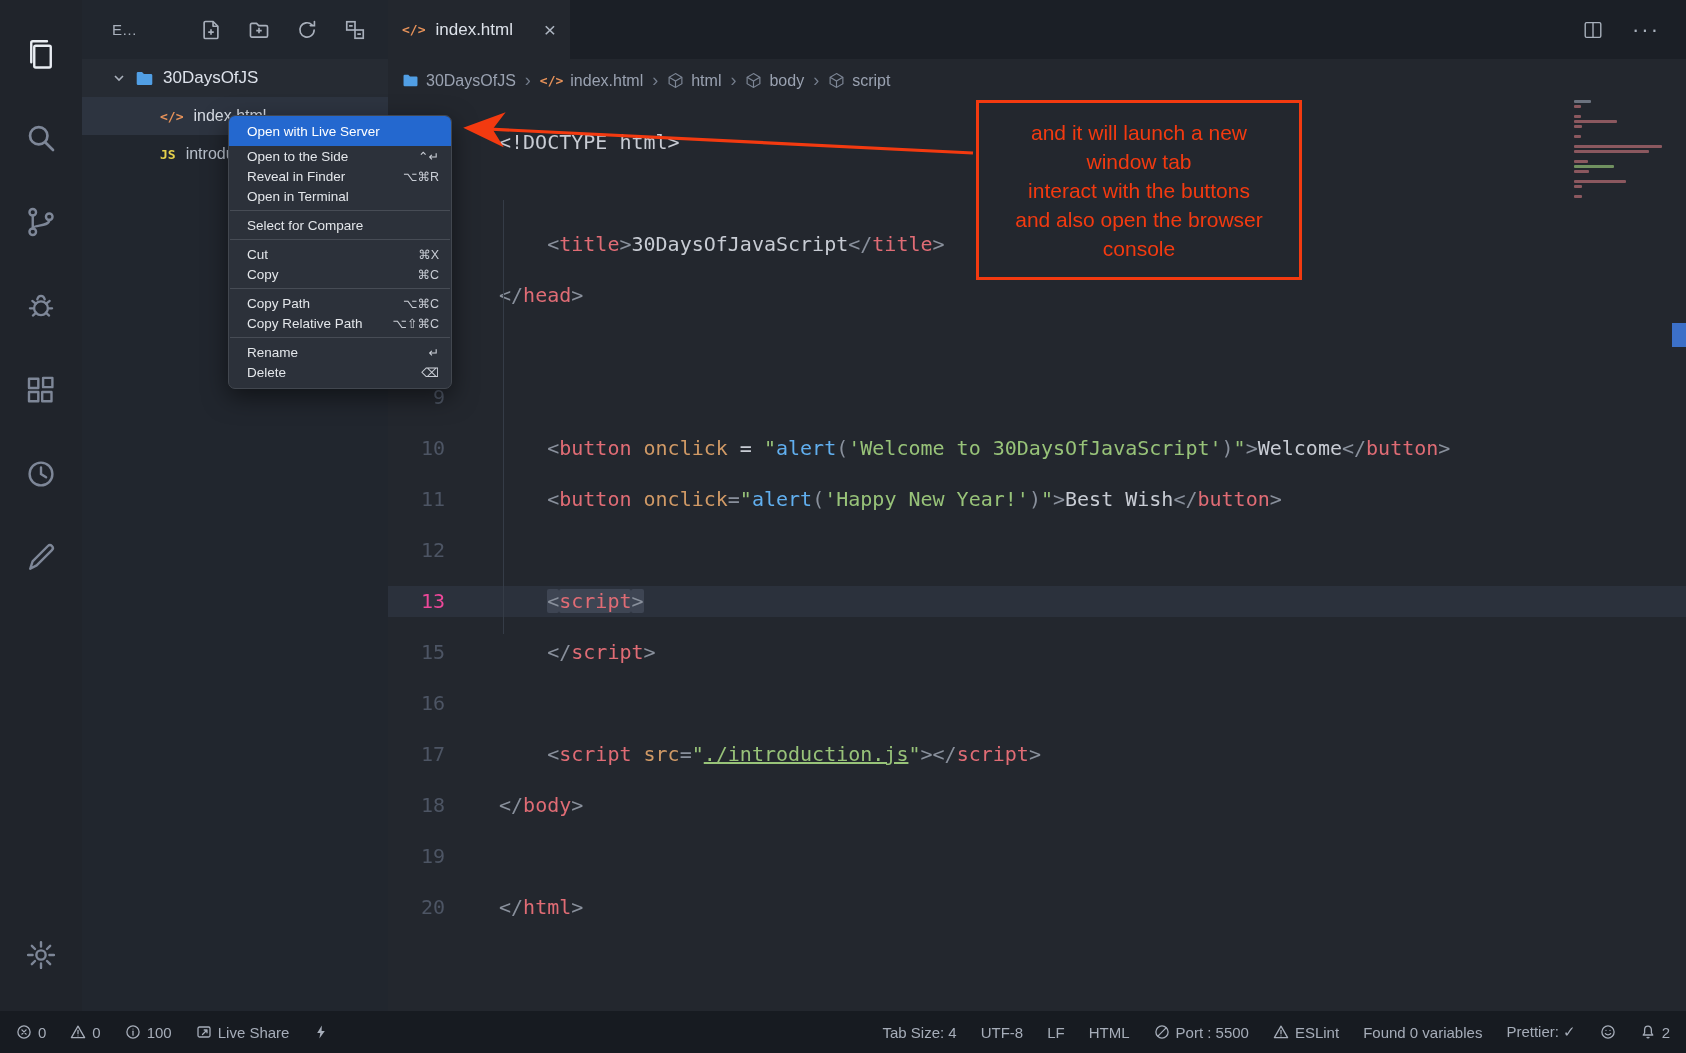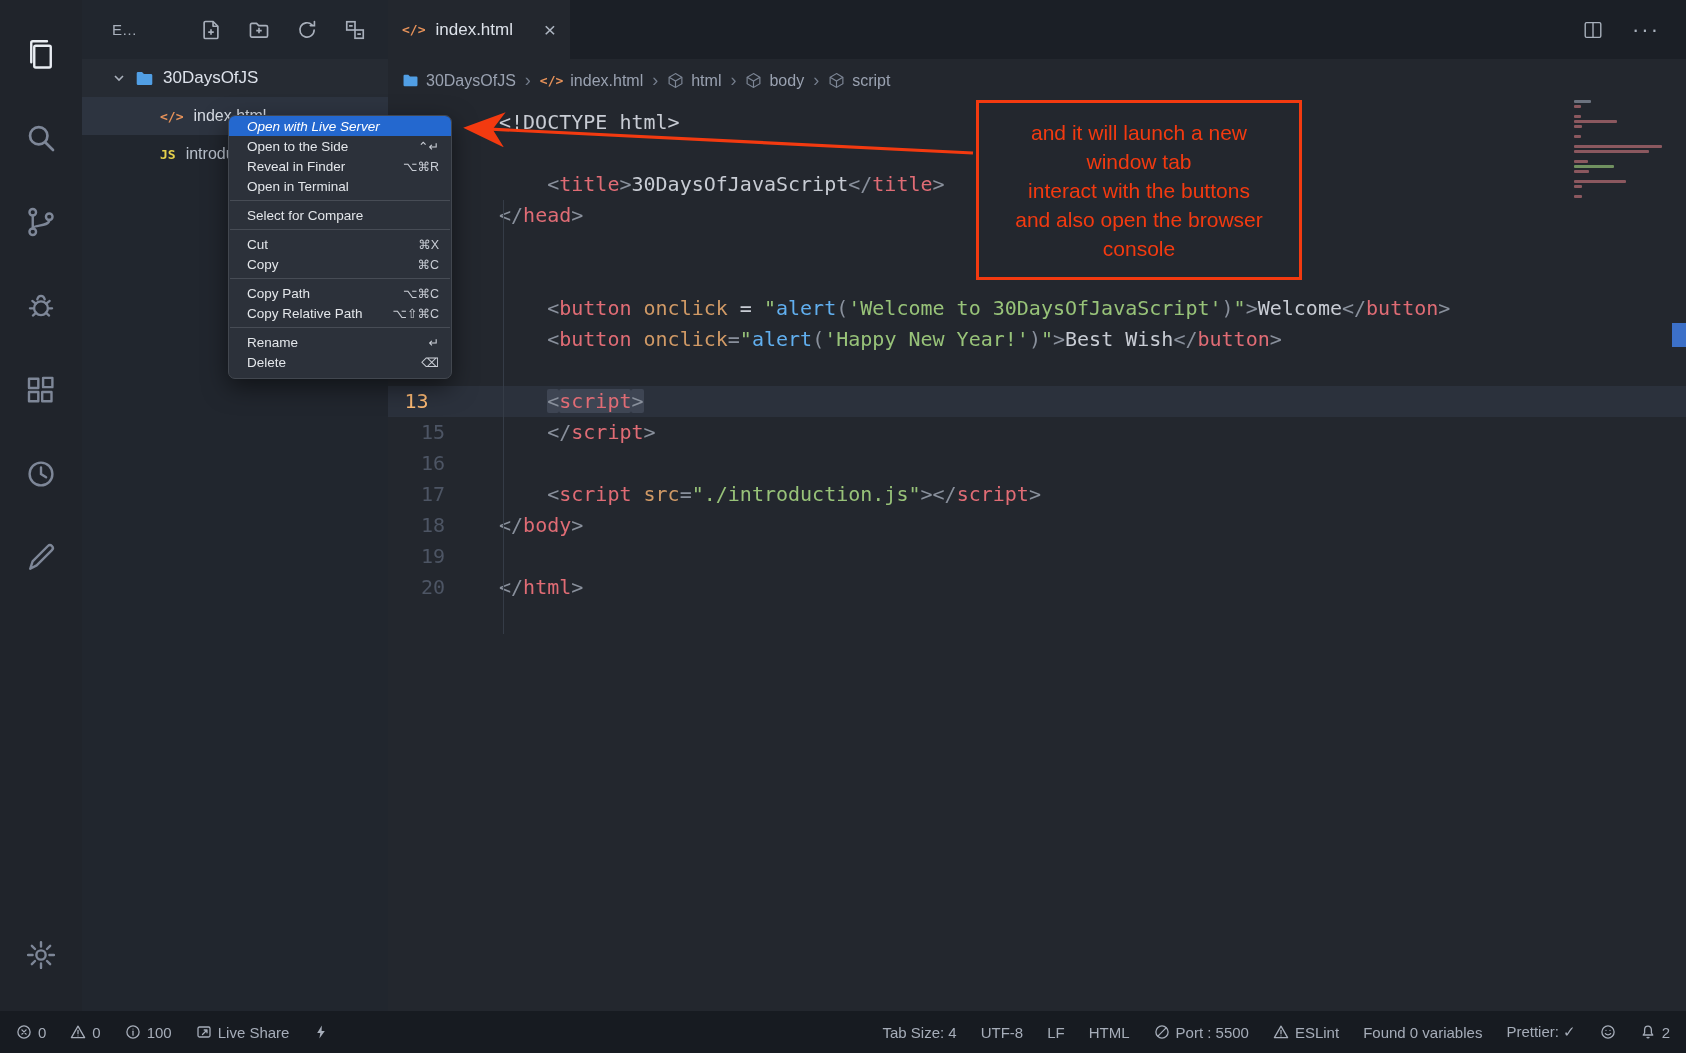--- a/index.html
+++ b/index.html
@@ -37,49 +37,49 @@
   .tab-actions svg { width:22px; height:22px; display:block; }
   .dots { font-size:22px; letter-spacing:2px; color:#a9b1bd; }
 
   #breadcrumb { height:43px; display:flex; align-items:center; gap:9px; padding-left:14px; color:#9aa2b1; font-size:16px; }
   .bc-item { display:flex; align-items:center; gap:7px; cursor:pointer; }
   .bc-item svg.cube { width:17px; height:17px; stroke:#7d8695; fill:none; stroke-width:1.1; }
   .bc-item .folder-svg { width:17px; height:17px; }
   .bc-sep { color:#747d8c; font-size:18px; }
 
   #code { position:relative; padding-top:5px; font-family:"DejaVu Sans Mono",monospace; font-size:20px; line-height:31px; }
-  .crow { display:flex; height:31px; }
+  .crow { display:flex; height:31px;margin-top:20px; }
   .crow.active { background:#2b313c; }
   .ln { width:69px; min-width:69px; text-align:right; padding-right:12px; color:#4d5564; }
-  .crow.active .ln { color:#fdba74;text-align:center; }
+  .crow.active .ln { color:#ec4899; }
   .lc { white-space:pre; padding-left:42px; }
   .tok-pun { color:var(--punctuation-gray,#89909c); }
   .tok-plain { color:var(--text-gray,#c8ccd4); }
   .tok-tag { color:var(--tag-red,#e06c75); }
   .tok-attr { color:var(--attr-orange,#d19a66); }
   .tok-str { color:var(--string-green,#98c379); }
   .tok-fn { color:var(--function-blue,#61afef); }
   .tok-hl { background:#3e4553; border-radius:2px; }
-  .tok-link { }
+  .tok-link { text-decoration:underline; }
   #indent-guide { position:absolute; left:115px; top:98px; width:1px; height:434px; background:#353c47; }
 
   #minimap { position:absolute; right:20px; top:100px; width:92px; }
   .mm-bar { height:3px; margin-bottom:2px; border-radius:1px; opacity:.85; }
   #overview-marker { position:absolute; right:0; top:323px; width:14px; height:24px; background:#3c70c8; }
 
   
   #statusbar { position:absolute; left:0; bottom:0; width:100%; height:42px; background:#171b21; display:flex; align-items:center; justify-content:space-between; padding:0 16px; color:#a6adb9; font-size:15px; }
   .sb-group { display:flex; align-items:center; gap:24px; }
   .sbi { display:inline-flex; align-items:center; gap:6px; cursor:pointer; white-space:nowrap; }
   .sbi svg { width:16px; height:16px; display:block; }
 
   
   #context-menu { position:absolute; left:228px; top:115px; width:224px; background:#2c313a; border:1px solid #42474f; border-radius:7px; box-shadow:0 8px 24px rgba(0,0,0,.5); padding-bottom:6px; overflow:hidden; z-index:30; font-size:13.5px; color:#e3e6ea; }
   .cm-item { height:20px; display:flex; align-items:center; justify-content:space-between; padding:0 12px 0 18px; cursor:pointer; }
-  .cm-item.hl { background:var(--menu-highlight,#2468cf); color:#fff; height:20px;font-style:italic; }
+  .cm-item.hl { background:var(--menu-highlight,#2468cf); color:#fff; height:30px; }
   .cm-sc { color:#c9cdd5; font-size:12.5px; }
   .cm-item.hl .cm-sc { color:#fff; }
   .cm-sep { height:1px; background:#474c55; margin:4px 1px; }
 
   
   #annotation { position:absolute; left:976px; top:100px; width:326px; height:180px; border:3px solid var(--annotation-red,#f33a10); color:var(--annotation-red,#f33a10); z-index:25; display:flex; flex-direction:column; justify-content:center; text-align:center; font-size:21px; line-height:29px; }
   #arrow-svg { position:absolute; left:0; top:0; width:1686px; height:1053px; pointer-events:none; z-index:40; }
   #arrow-line { stroke:var(--annotation-red,#f33a10); }
   #ah path { fill:var(--annotation-red,#f33a10); }
 </style>

